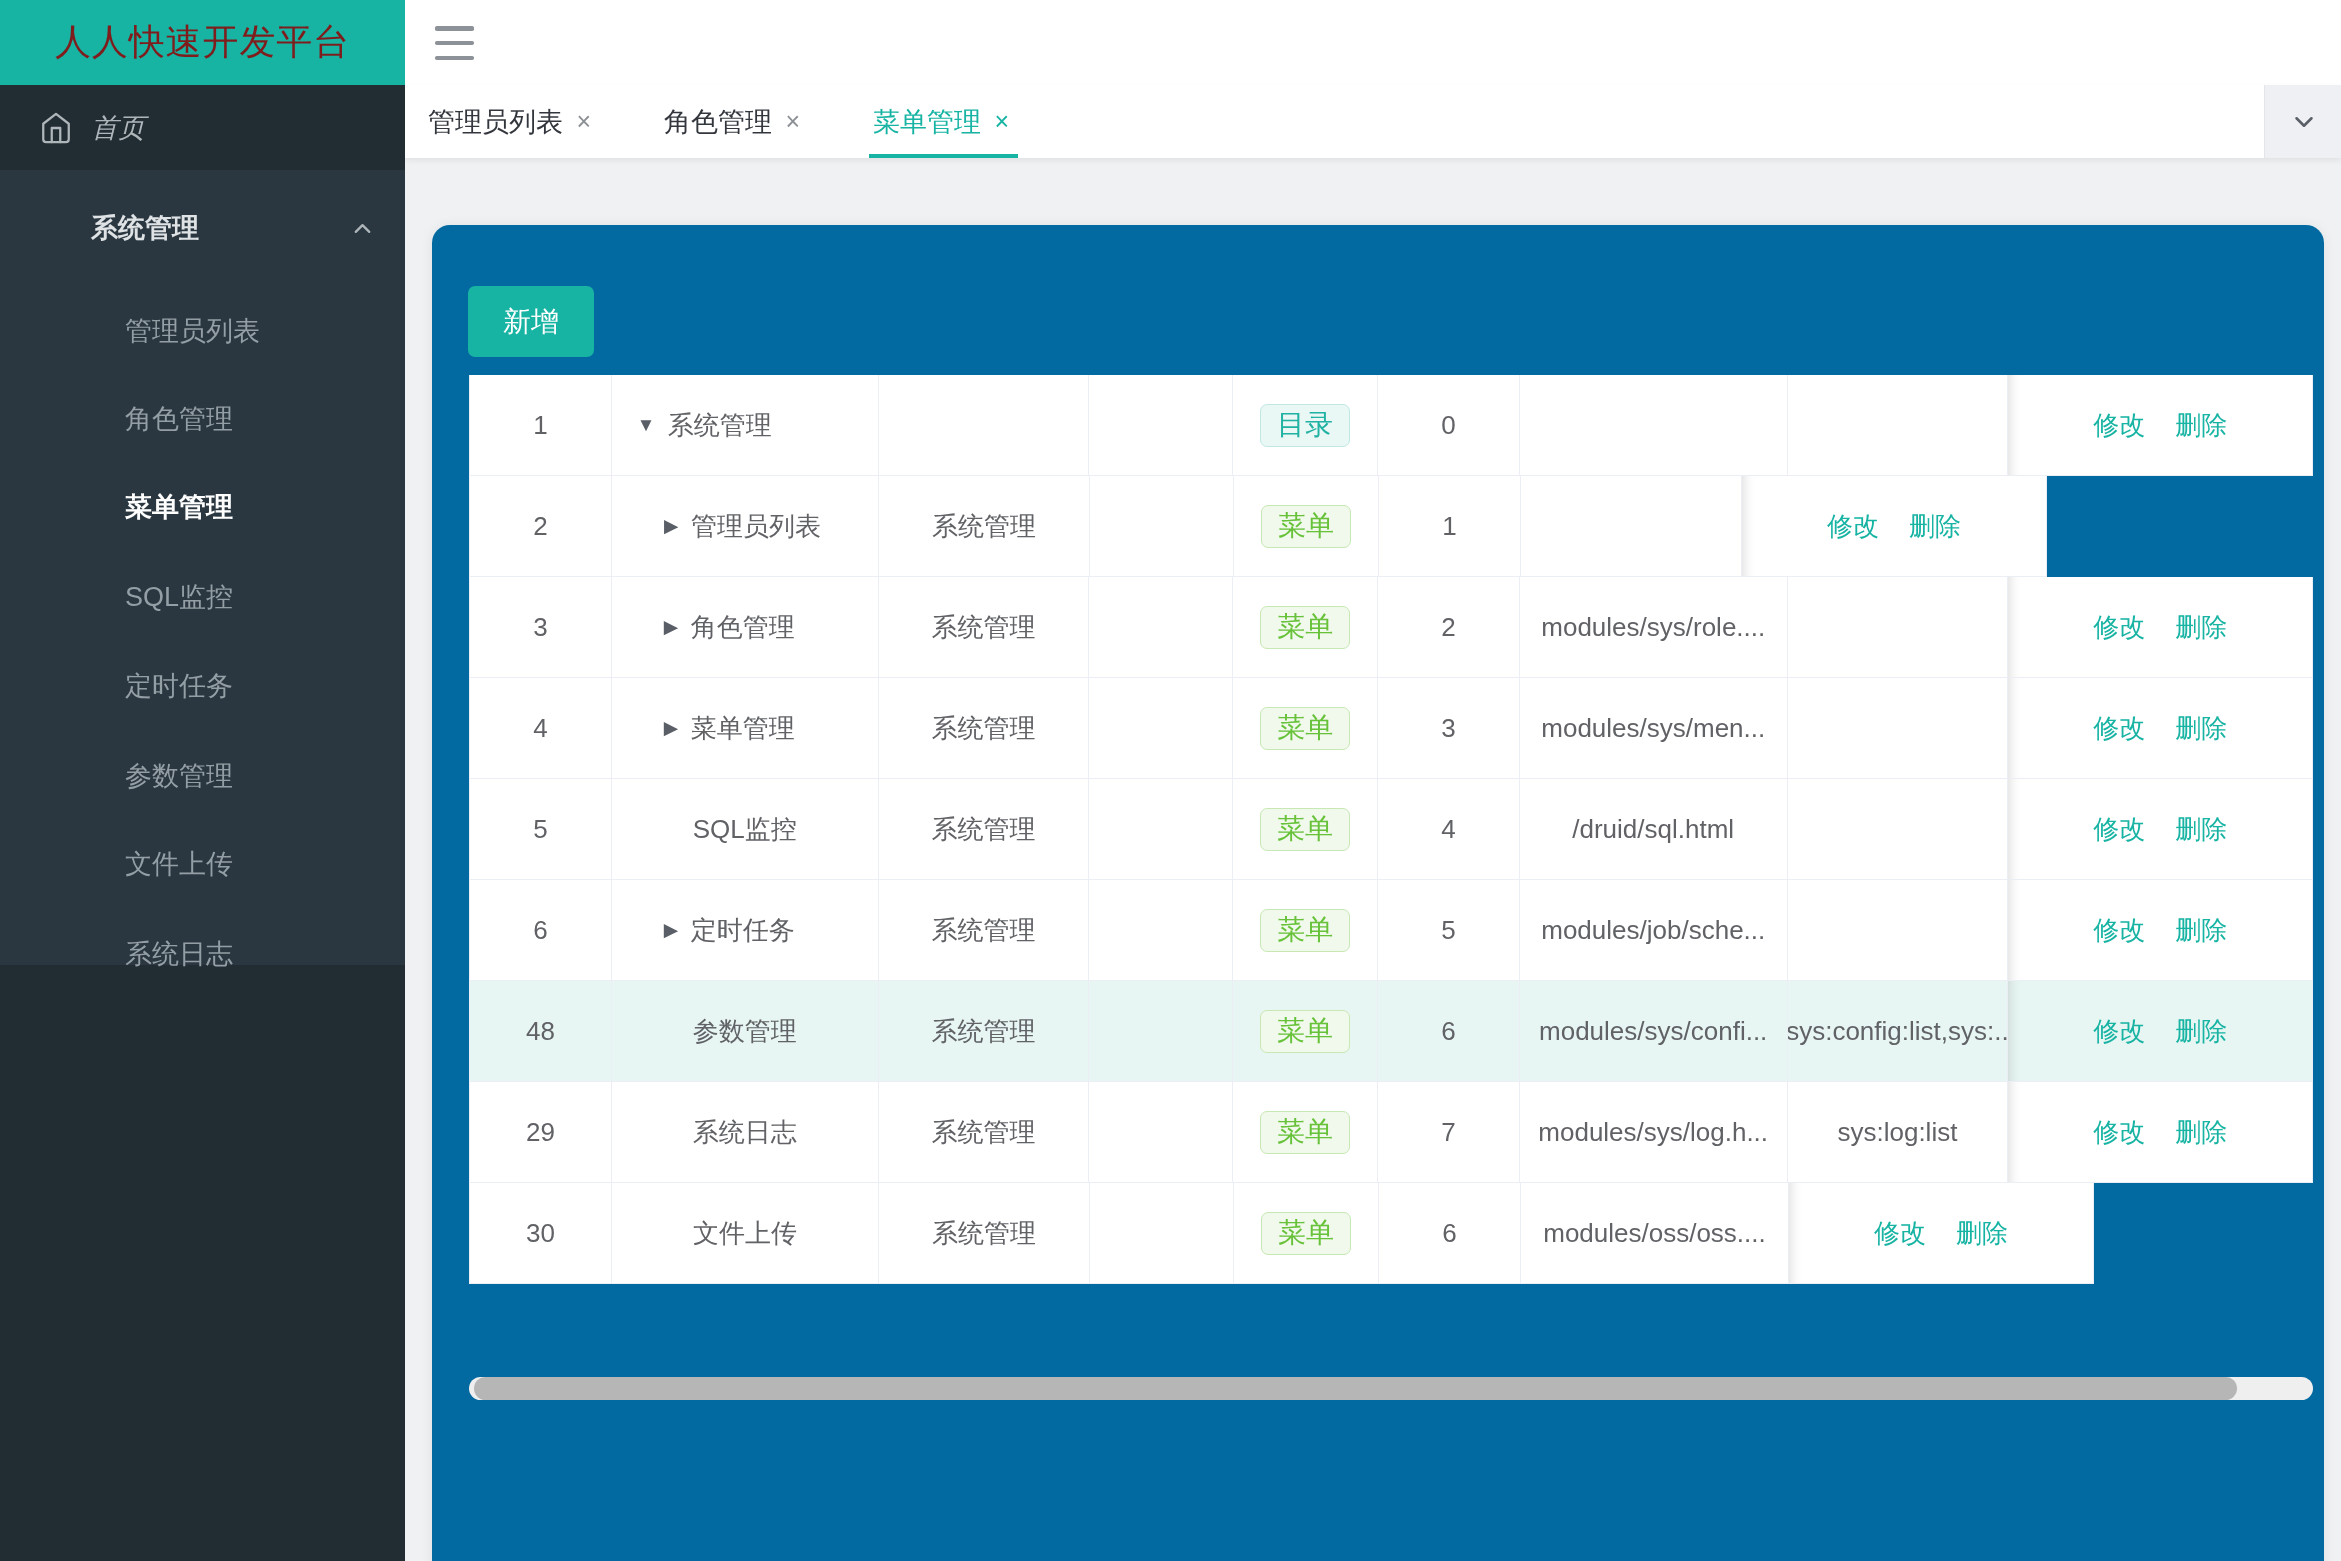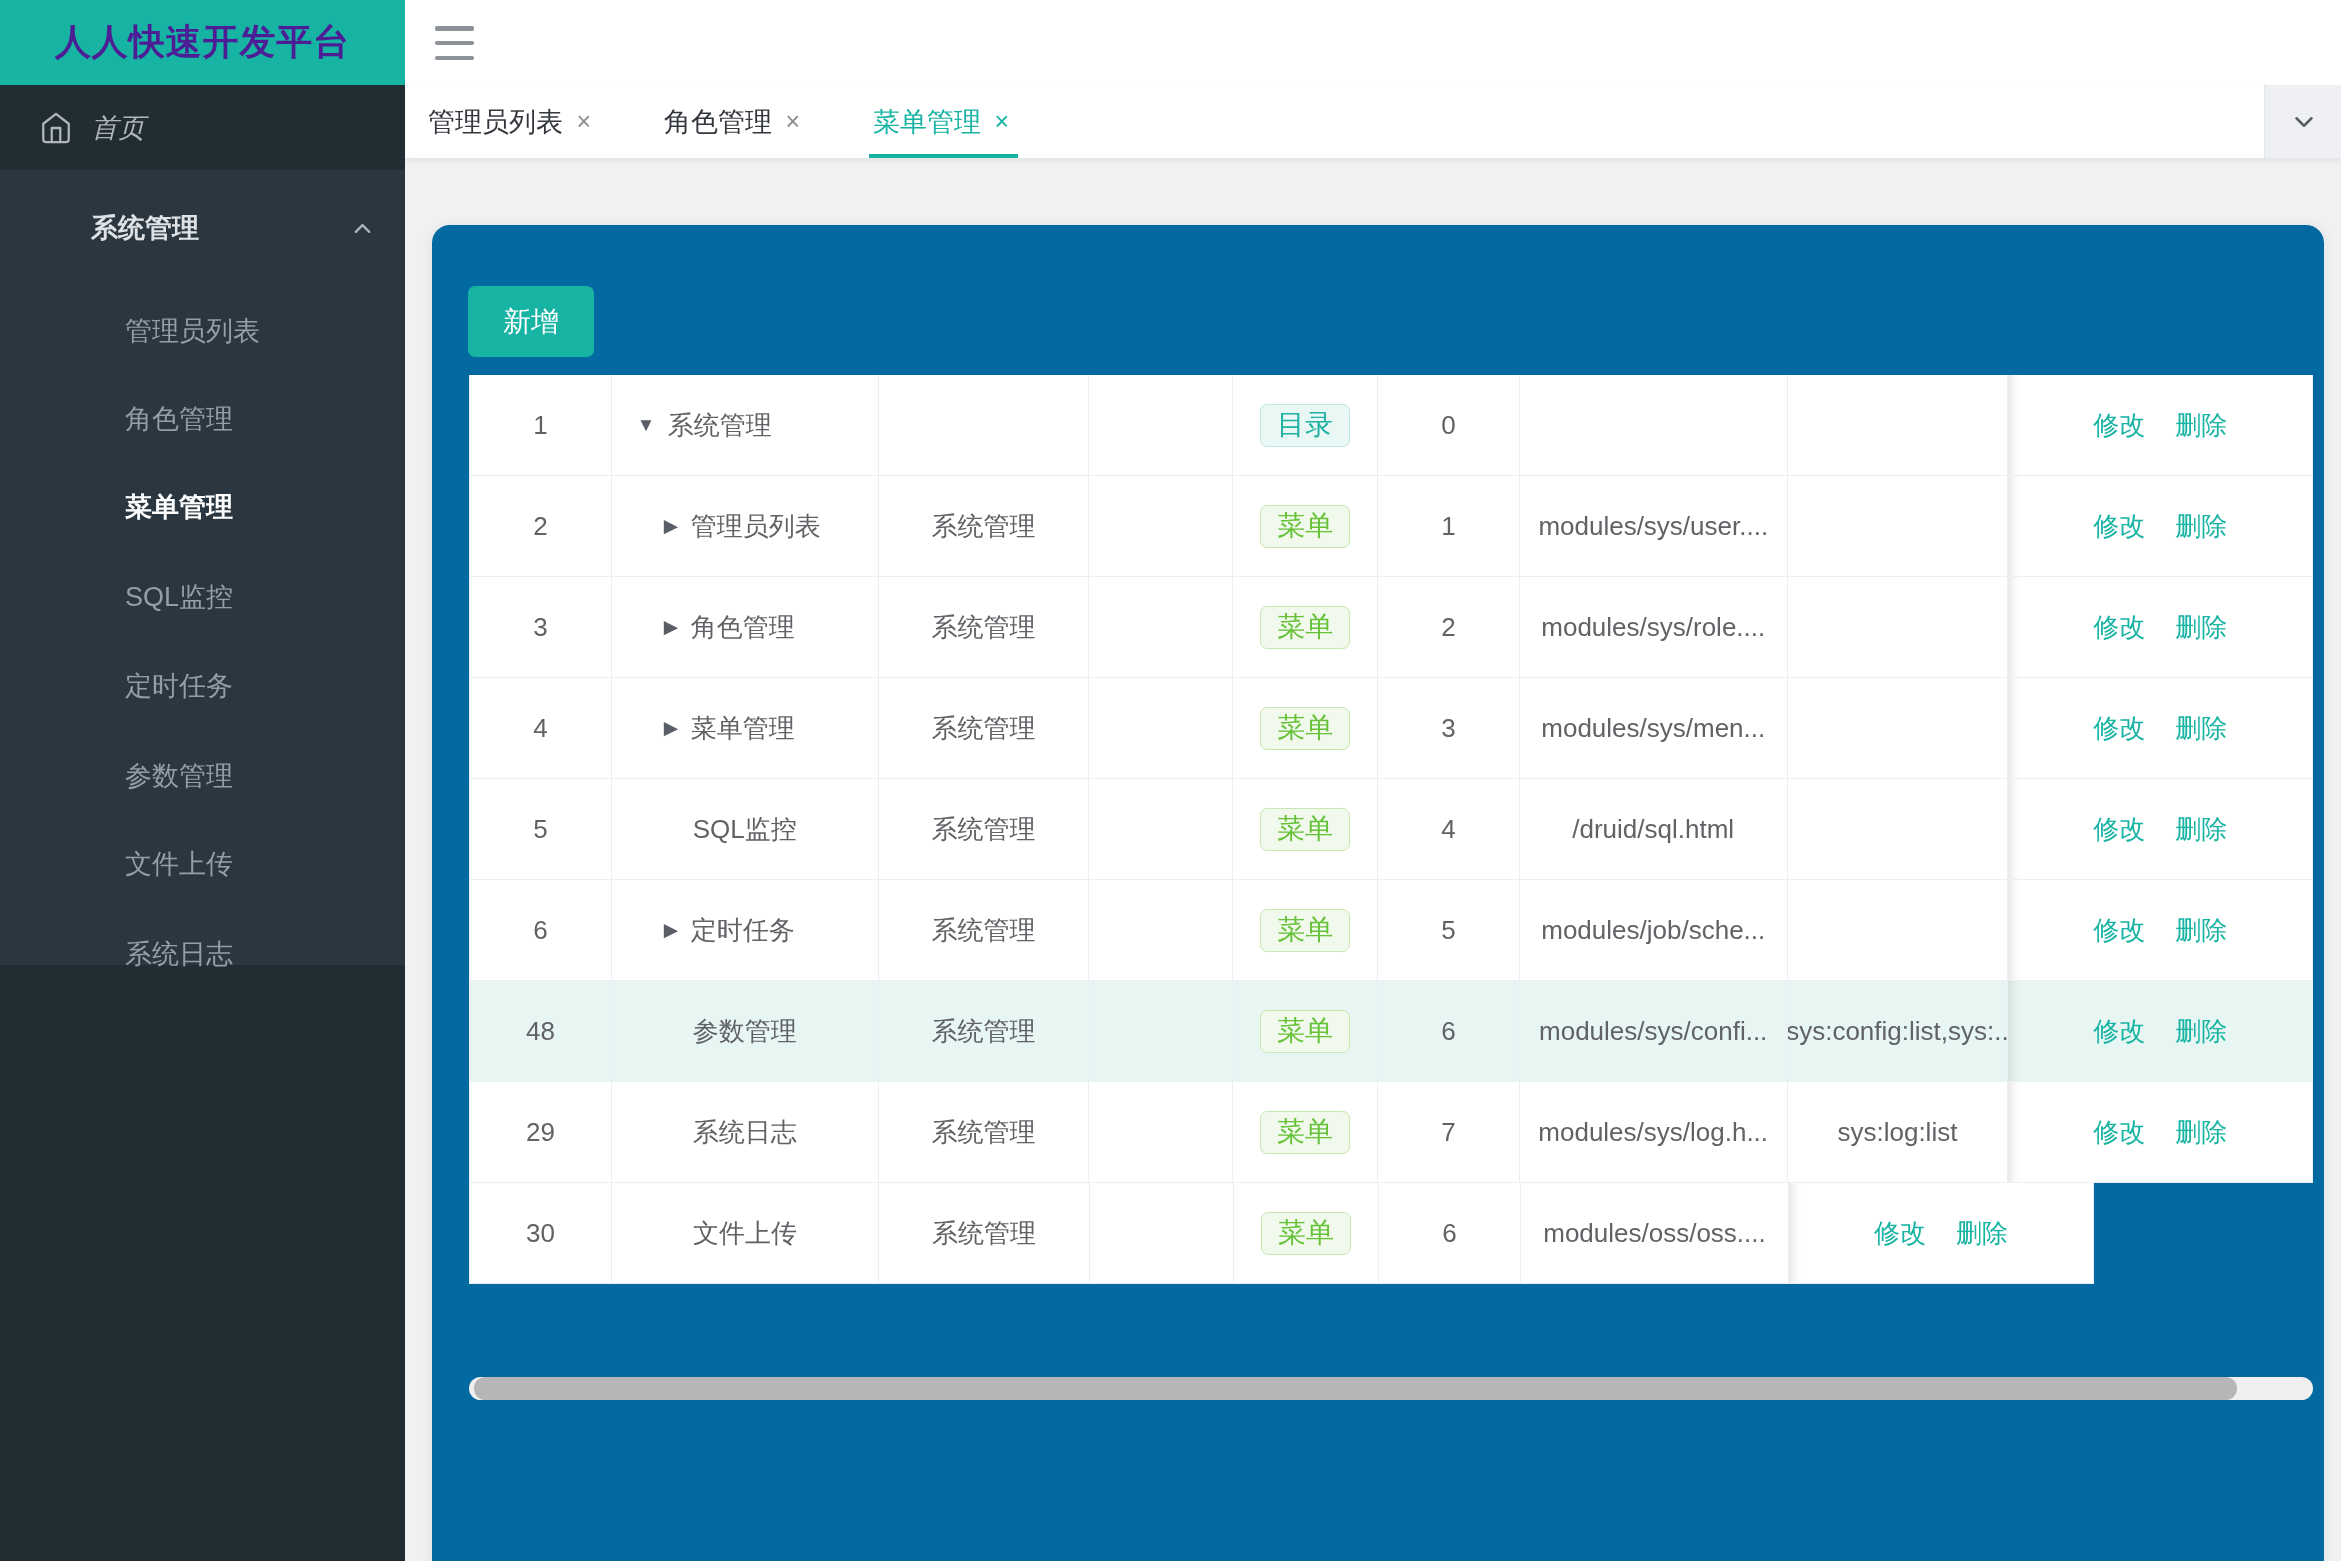--- a/index.html
+++ b/index.html
@@ -5,21 +5,21 @@
   html,body{margin:0;padding:0;}
   body{
     width:2342px;height:1562px;position:relative;overflow:hidden;
     background:#eff1f2;
     font-family:"Liberation Sans","DejaVu Sans",sans-serif;
     -webkit-font-smoothing:antialiased;
   }
   
   .top-header{position:absolute;left:0;top:0;width:2342px;height:85px;background:#fff;}
   .logo{position:absolute;left:0;top:0;width:405px;height:85px;background:#17b3a3;
-        color:#4c1d95;font-size:36px;font-weight:bold;display:flex;align-items:center;justify-content:center;letter-spacing:0.9px;}
+        color:#7f1d1d;font-size:36px;font-weight:normal;display:flex;align-items:center;justify-content:center;letter-spacing:0.9px;}
   .hamburger{position:absolute;left:435px;top:26px;width:39px;height:34px;cursor:pointer;
              display:flex;flex-direction:column;justify-content:space-between;}
   .hamburger span{display:block;height:4.5px;background:#8d9298;border-radius:1.8px;}
   .hdr-right{position:absolute;right:0;top:0;height:85px;}
   
   .tabbar{position:absolute;left:405px;top:85px;width:1937px;height:73px;background:#fff;
           box-shadow:0 2.7px 6.2px rgba(0,0,0,.07);display:flex;align-items:center;column-gap:73px;padding-left:23px;box-sizing:border-box;}
   .tab{display:flex;align-items:center;gap:13.4px;font-size:27px;color:#33373d;height:100%;position:relative;cursor:pointer;}
   .tab .x{font-size:25px;color:#8c9095;}
   .tab.active{color:#17b3a3;}
@@ -189,21 +189,20 @@
           <div class="cell c1 name-left indent-child">
             <div class="tri">▶</div>
             <div class="">管理员列表</div>
           </div>
           <div class="cell c2">系统管理</div>
           <div class="cell c3"></div>
           <div class="cell c4">
             <div class="badge menu">菜单</div>
           </div>
           <div class="cell c5">1</div>
-          <div class="cell c6">modules/sys/user....</div>
           <div class="cell c7"></div>
           <div class="cell c8">
             <div class="op-link" href="#">修改</div>
             <div class="op-link" href="#">删除</div>
           </div>
         </div>
         <div class="trow">
           <div class="cell c0">3</div>
           <div class="cell c1 name-left indent-child">
             <div class="tri">▶</div>

